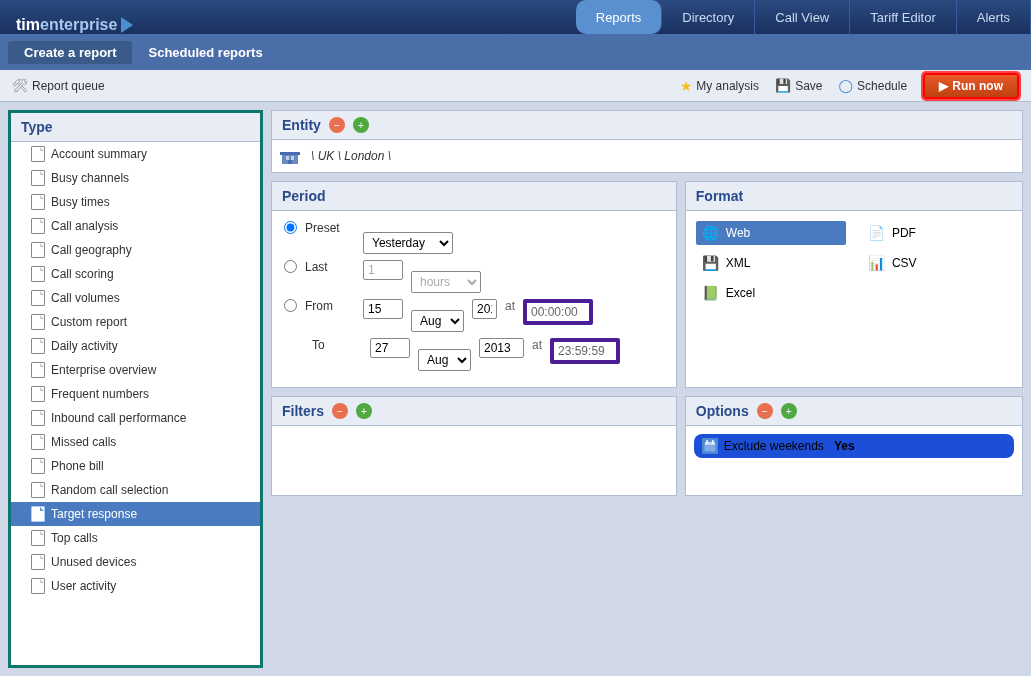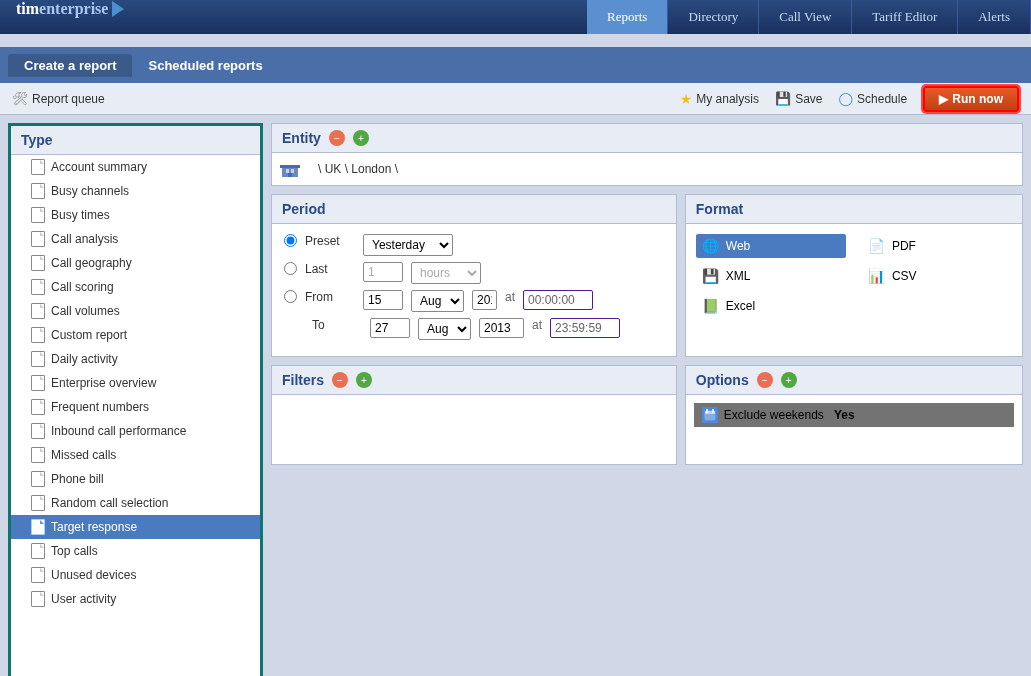--- a/index.html
+++ b/index.html
@@ -3,22 +3,21 @@
   <meta charset="utf-8">
   <style>
     * { box-sizing: border-box; margin: 0; padding: 0; }
     body { font-family: Arial, sans-serif; font-size: 12px; background: #d0d8e8; }
 
     
     .top-nav {
       background: linear-gradient(to bottom, #2a4a7f, #1a3060);
       height: 34px;
       display: flex;
-      align-items: flex-start;
-      font-family: Liberation Serif, serif;
+      align-items: flex-end;
     }
     .logo {
       padding: 0 16px;
       color: #fff;
       font-size: 16px;
       font-weight: bold;
       display: flex;
       align-items: center;
     }
     .logo span.tim { color: #fff; }
@@ -41,30 +40,30 @@
       display: flex;
       align-items: center;
       color: #c8daf0;
       cursor: pointer;
       font-size: 13px;
       border-right: 1px solid #3a5a9f;
     }
     .nav-tab.active {
       background: #5a8fd0;
       color: #fff;
+      border-radius: 10px;
     }
 
     
     .sub-nav {
       background: #4a6fa8;
       height: 36px;
       display: flex;
       align-items: center;
       padding: 0 8px;
-      margin-top: 13px;
     }
     .sub-nav-tab {
       padding: 4px 16px;
       color: #fff;
       cursor: pointer;
       font-size: 13px;
       font-weight: bold;
       border-radius: 3px 3px 0 0;
     }
     .sub-nav-tab.active {
@@ -208,23 +207,24 @@
     .section-title {
       font-size: 14px;
       font-weight: bold;
       color: #2a4a8a;
     }
 
     
     .entity-path {
       display: flex;
       align-items: center;
-      gap: 14px;
+      gap: 7px;
       padding: 8px;
       color: #333;
+      font-style: italic;
     }
 
     
     .two-col {
       display: flex;
       gap: 8px;
     }
     .col-left { flex: 1.2; }
     .col-right { flex: 1; }
 
@@ -241,32 +241,33 @@
     .period-label {
       width: 50px;
       color: #333;
     }
     .period-select {
       padding: 2px 4px;
       border: 1px solid #888;
       border-radius: 2px;
       font-size: 12px;
       background: #fff;
+      margin-top: 11px;
     }
     .period-input-small {
       width: 40px;
       padding: 2px 4px;
       border: 1px solid #888;
       border-radius: 2px;
       font-size: 12px;
     }
     .period-input-time {
       width: 70px;
       padding: 2px 4px;
-      border: 1px solid #4c1d95;
+      border: 4px solid #4c1d95;
       border-radius: 2px;
       font-size: 12px;
       color: #666;
     }
     input[type=radio] { cursor: pointer; }
 
     
     .format-grid {
       padding: 10px;
       display: grid;
@@ -294,22 +295,23 @@
       justify-content: center;
       font-size: 14px;
     }
 
     
     .options-item {
       display: flex;
       align-items: center;
       gap: 6px;
       padding: 4px 8px;
-      background: #737373;
+      background: #1d4ed8;
       margin: 8px;
+      border-radius: 8px;
     }
     .options-icon {
       width: 16px;
       height: 16px;
       background: #4a8ad8;
       display: flex;
       align-items: center;
       justify-content: center;
       color: #fff;
       font-size: 10px;

